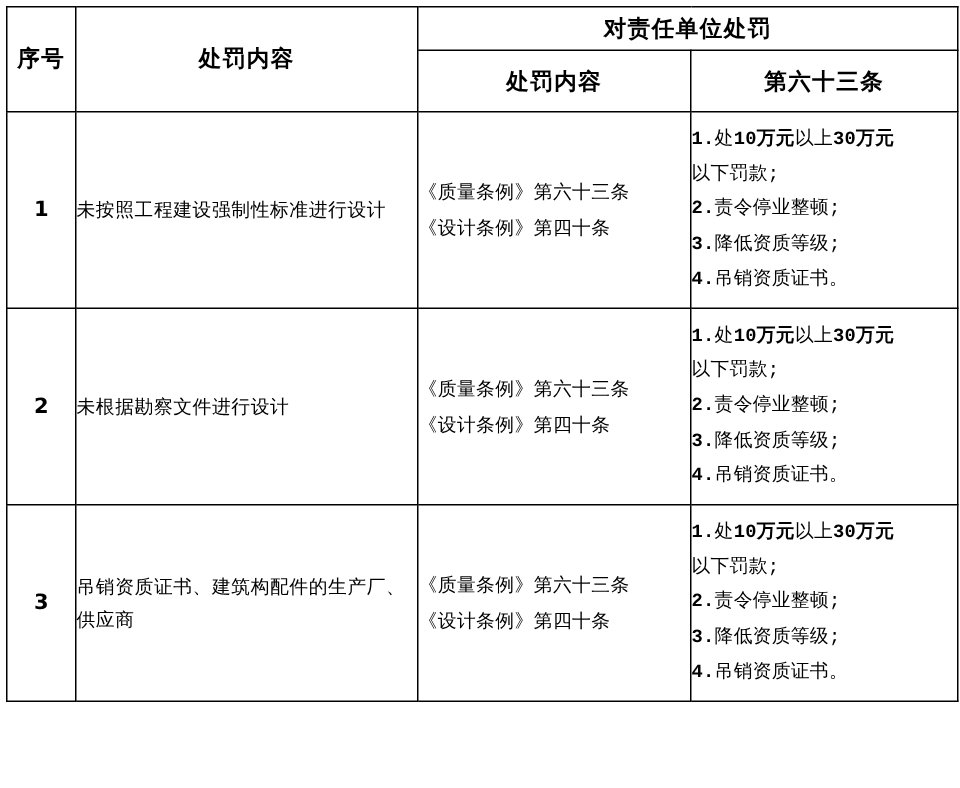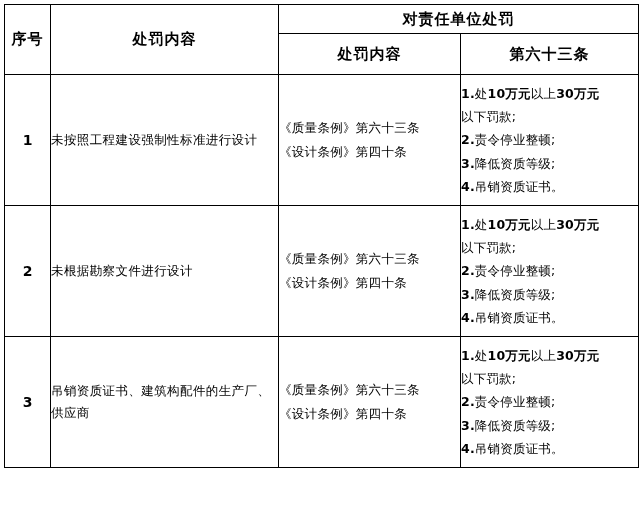--- a/index.html
+++ b/index.html
@@ -68,20 +68,21 @@
   }
   .content-cell {
     font-size: 12.5px;
     line-height: 1.85;
     padding: 6px 6px 6px 8px;
     vertical-align: top;
     letter-spacing: 0.2px;
   }
   .content-cell .ln {
     white-space: nowrap;
+    font-family: Liberation Mono, monospace;
   }
   .content-cell b {
     font-weight: bold;
   }
   .basis-cell .bl {
     display: block;
     white-space: nowrap;
   }
   .row-body { height: 131px; }
   .row-body-3 { height: 131px; }

